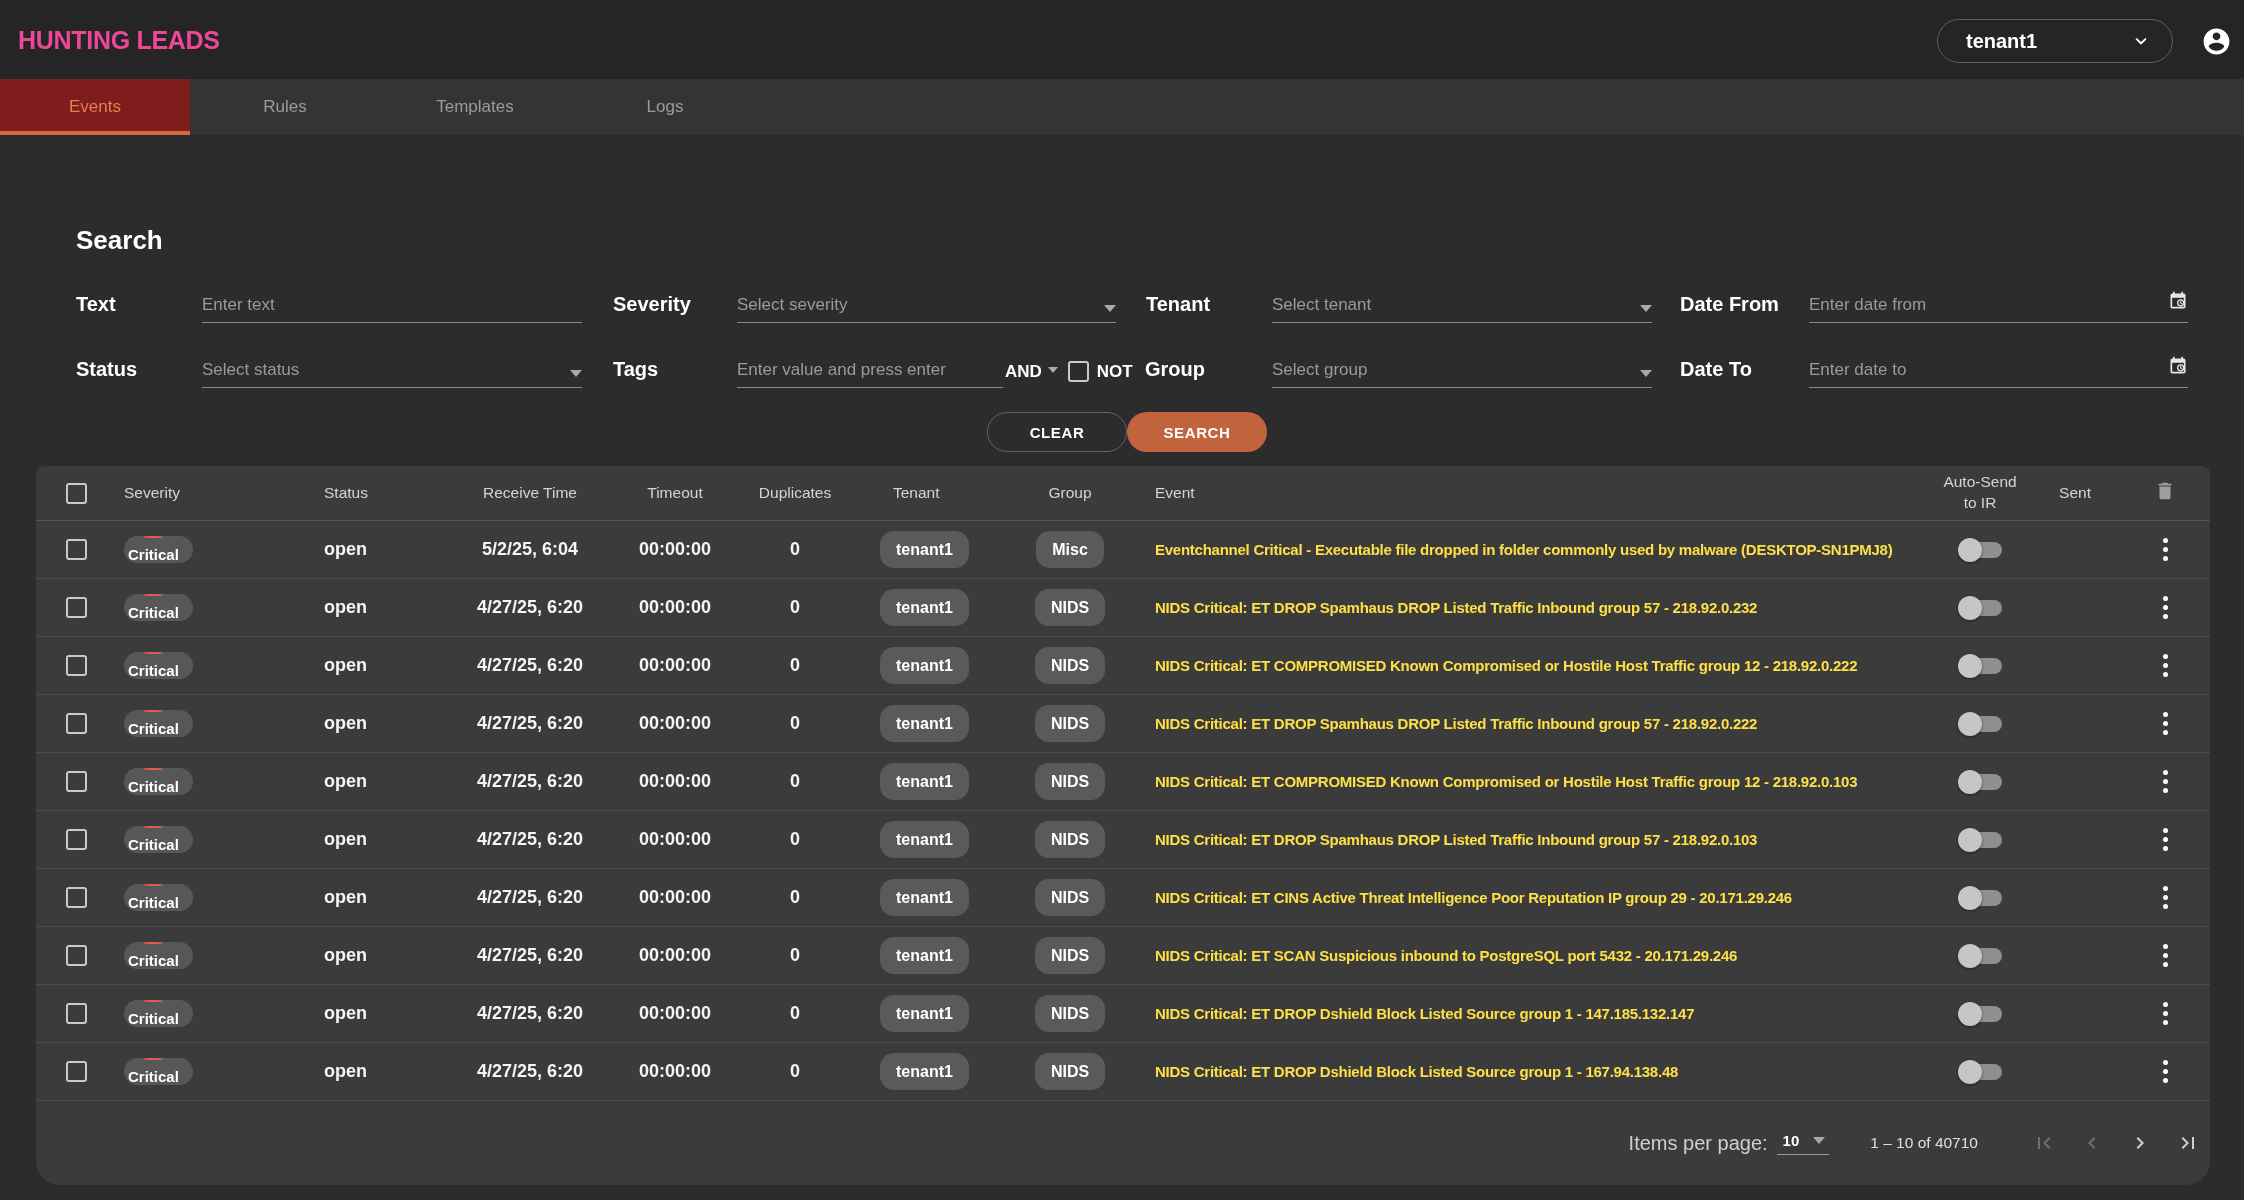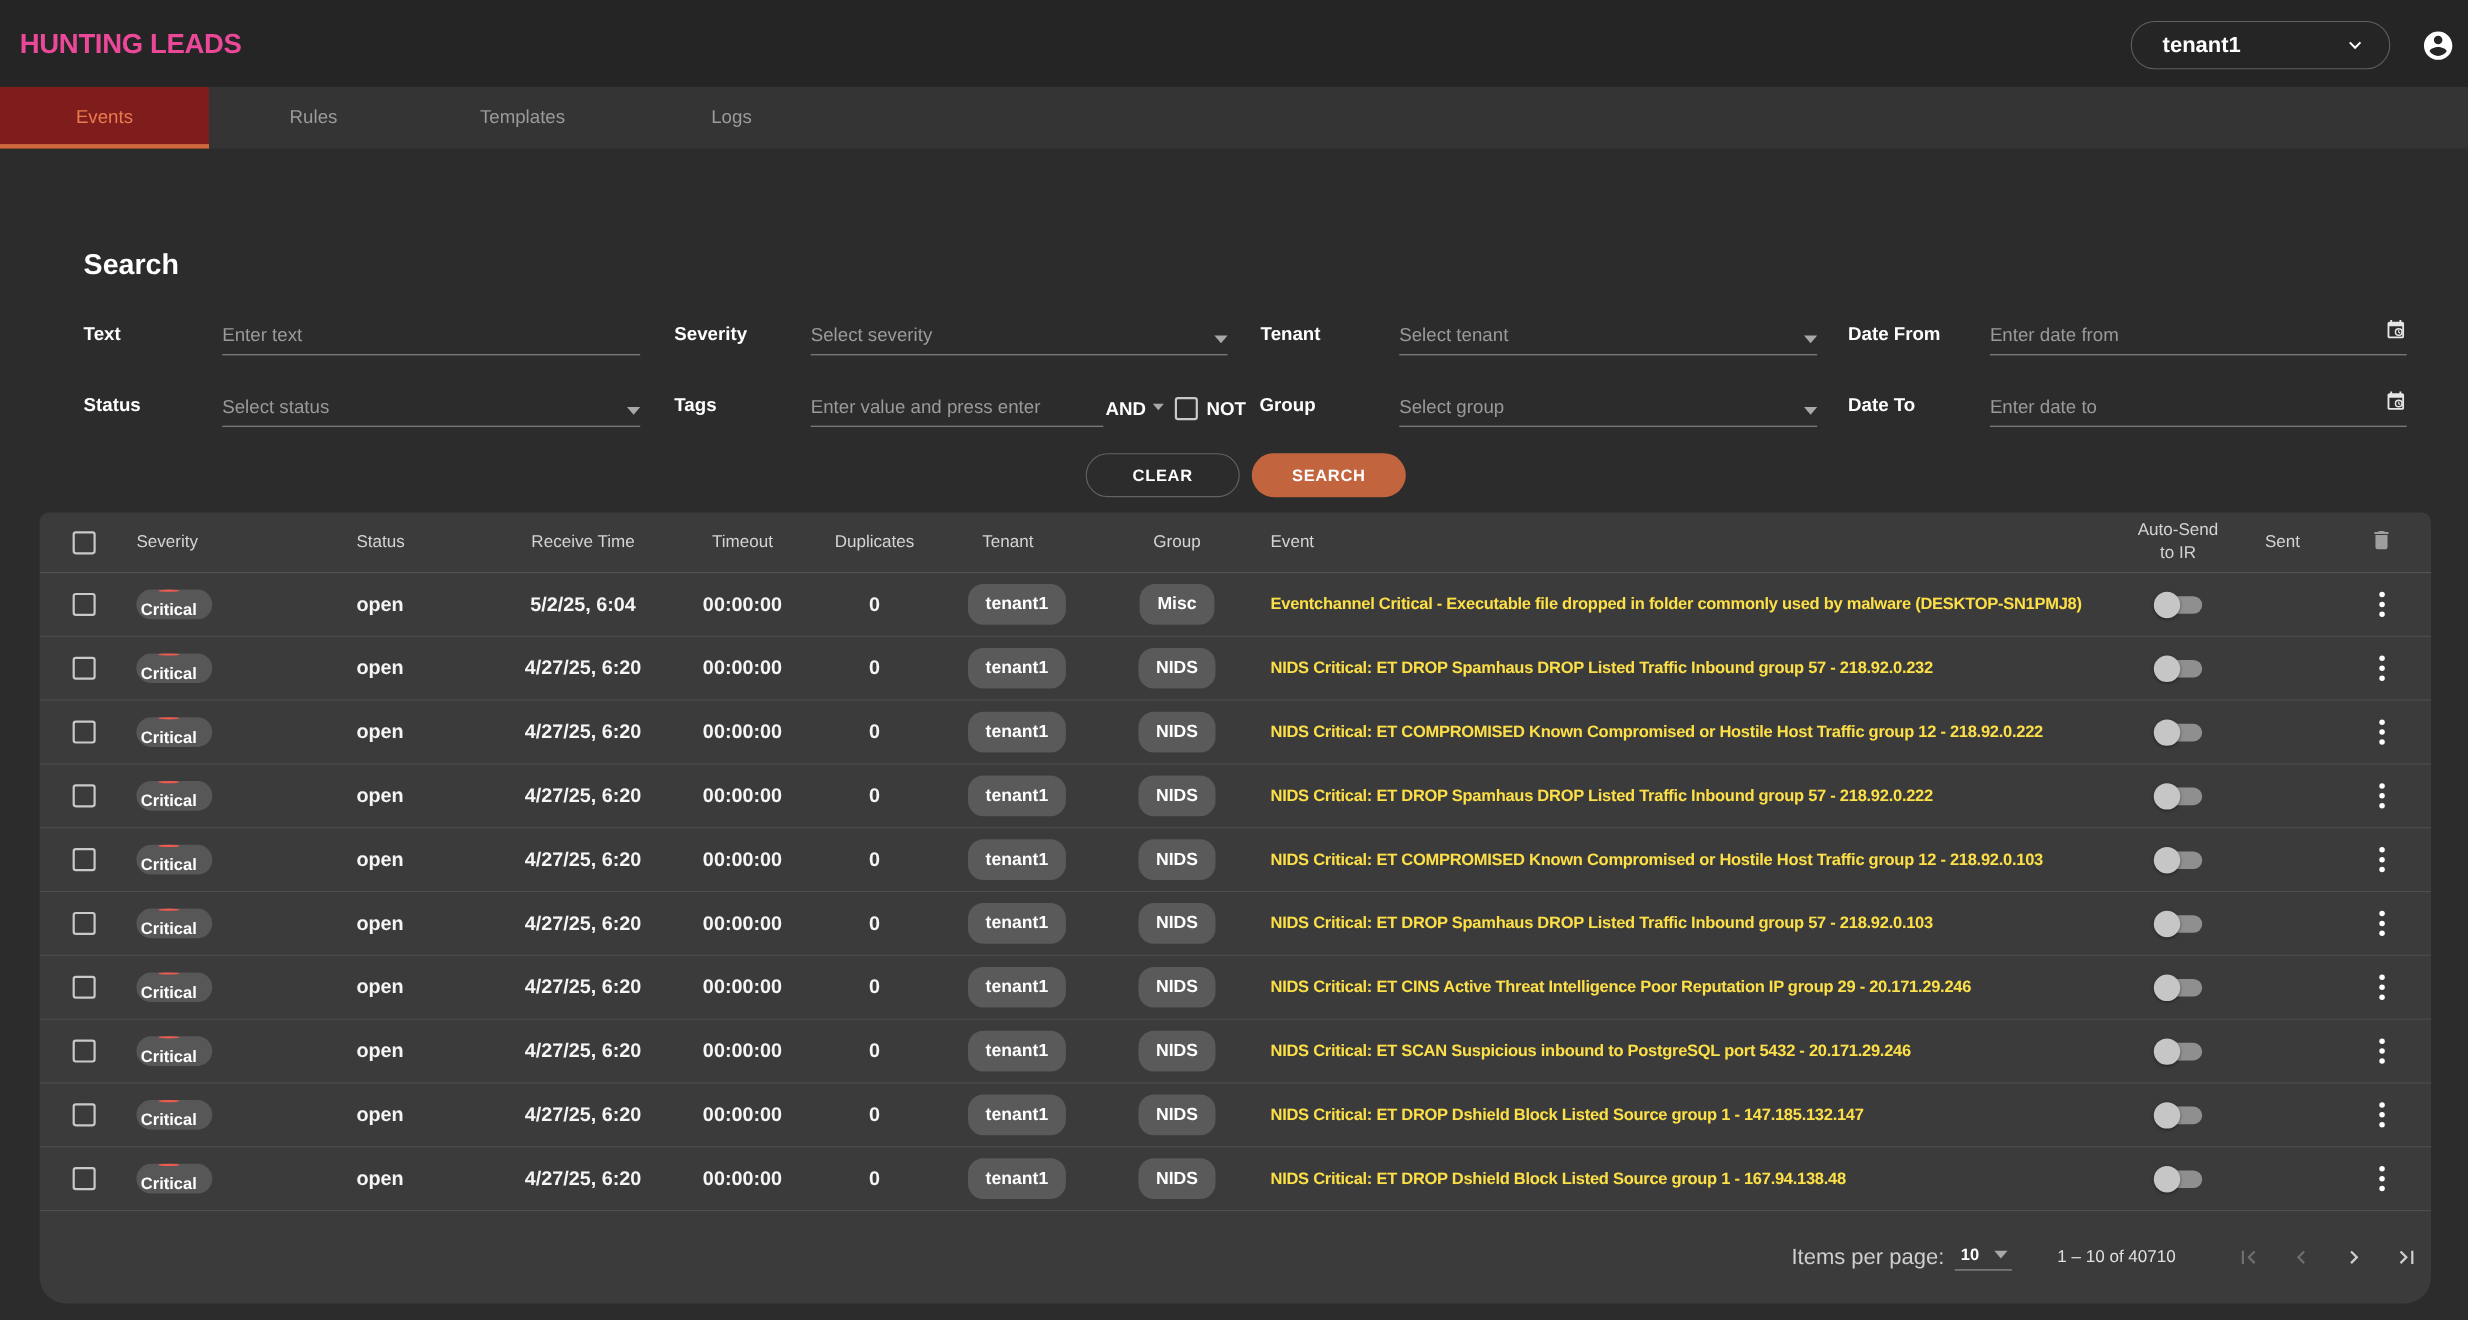--- a/index.html
+++ b/index.html
@@ -24,34 +24,34 @@
   
   .tabs{position:absolute;left:0;top:79px;width:2244px;height:56px;background:var(--tabbar-bg);display:flex;}
   .tab{width:190px;height:56px;background:transparent;border:none;color:#9b9b9b;font-size:17px;
     font-weight:500;cursor:pointer;position:relative;}
   .tab.active{background:#7f1d1d;color:var(--active-tab-text);}
   .tab.active::after{content:"";position:absolute;left:0;right:0;bottom:0;height:4px;background:var(--active-tab-underline);}
 
   
   .search-area{position:absolute;left:0;top:135px;width:2244px;height:331px;}
   .s-heading{position:absolute;left:76px;top:90px;font-size:26px;font-weight:700;color:#fff;}
-  .f-label{position:absolute;height:38px;display:flex;align-items:center;font-size:17px;font-weight:700;color:#fff;}
+  .f-label{position:absolute;height:38px;display:flex;align-items:center;font-size:20px;font-weight:700;color:#fff;}
   .f-field{position:absolute;height:38px;border-bottom:1px solid #8a8a8a;display:flex;align-items:flex-end;padding-bottom:7px;}
   .f-field input{background:transparent;border:none;outline:none;width:100%;color:#f97316;font-size:17px;padding:0;}
   .f-field input::placeholder{color:#9a9a9a;opacity:1;}
   .f-select .ph{color:#9a9a9a;font-size:17px;}
   .caret{width:0;height:0;border-left:6px solid transparent;border-right:6px solid transparent;
     border-top:7px solid #aFaFaF;border-top-color:#a9a9a9;margin-left:auto;margin-bottom:3px;}
   .row1{top:150px;} .row2{top:215px;}
   .cal-icon{margin-left:auto;flex:0 0 auto;}
   .and-wrap{position:absolute;height:38px;display:flex;align-items:flex-end;padding-bottom:6px;gap:8px;}
   .and-txt{font-size:17px;font-weight:700;color:#fff;}
   .and-caret{width:0;height:0;border-left:5px solid transparent;border-right:5px solid transparent;border-top:6px solid #a9a9a9;margin-bottom:4px;}
   .checkbox{width:21px;height:21px;border:2px solid #c9c9c9;border-radius:3px;background:transparent;cursor:pointer;flex:0 0 auto;}
-  .btns{position:absolute;top:277px;left:987px;display:flex;gap:11px;align-items:flex-end;}
+  .btns{position:absolute;top:277px;left:987px;display:flex;align-items:flex-end;}
   .btn{height:40px;width:140px;border-radius:20px;font-size:15px;font-weight:700;letter-spacing:.6px;cursor:pointer;}
   .btn-clear{background:transparent;border:1px solid #636363;color:#fff;}
   .btn-search{background:var(--accent-button);border:none;color:#fff;}
 
   
   .card{position:absolute;left:36px;top:466px;width:2174px;height:719px;background:var(--card-bg);
     border-radius:8px 8px 24px 24px;overflow:hidden;}
   .grid{display:grid;grid-template-columns:74px 180px 160px 160px 130px 110px 160px 120px 800px 100px 90px 90px;align-items:center;}
   .thead{height:55px;border-bottom:1px solid #555;}
   .thead .hcell{font-size:15.5px;color:#d4d4d4;font-weight:400;}

